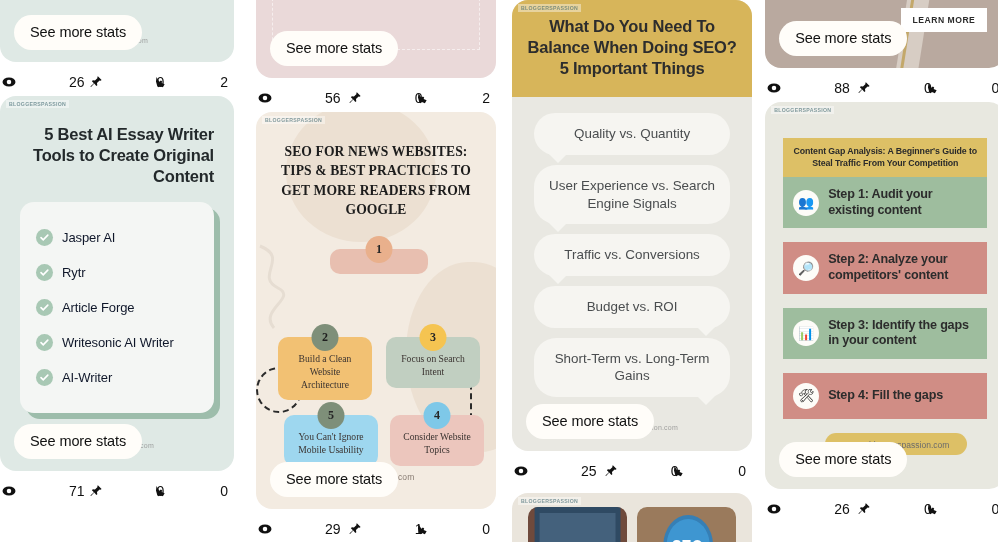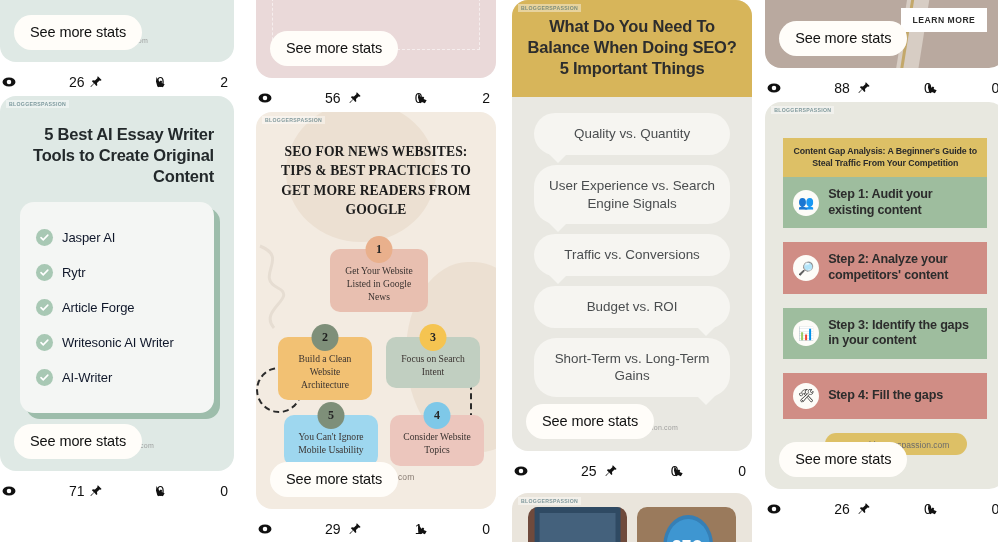--- a/index.html
+++ b/index.html
@@ -328,21 +328,20 @@
         <svg class="squig" viewBox="0 0 60 90">
           <path d="M8 4 C 38 16, 2 34, 26 46 C 46 56, 6 68, 22 86" stroke="#dcd2c6" stroke-width="3" fill="none"></path>
         </svg>
         <span class="wm">BLOGGERSPASSION</span>
         <h2>SEO FOR NEWS WEBSITES: TIPS &amp; BEST PRACTICES TO GET MORE READERS FROM GOOGLE</h2>
         <div class="nodes">
           <div class="dashq"></div>
           <div class="dashl"></div>
           <div class="node n1">
             <span class="bub">1</span>
-            <span>Get Your Website Listed in Google News</span>
           </div>
           <div class="node n2">
             <span class="bub">2</span>
             <span>Build a Clean Website Architecture</span>
           </div>
           <div class="node n3">
             <span class="bub">3</span>
             <span>Focus on Search Intent</span>
           </div>
           <div class="node n5">

